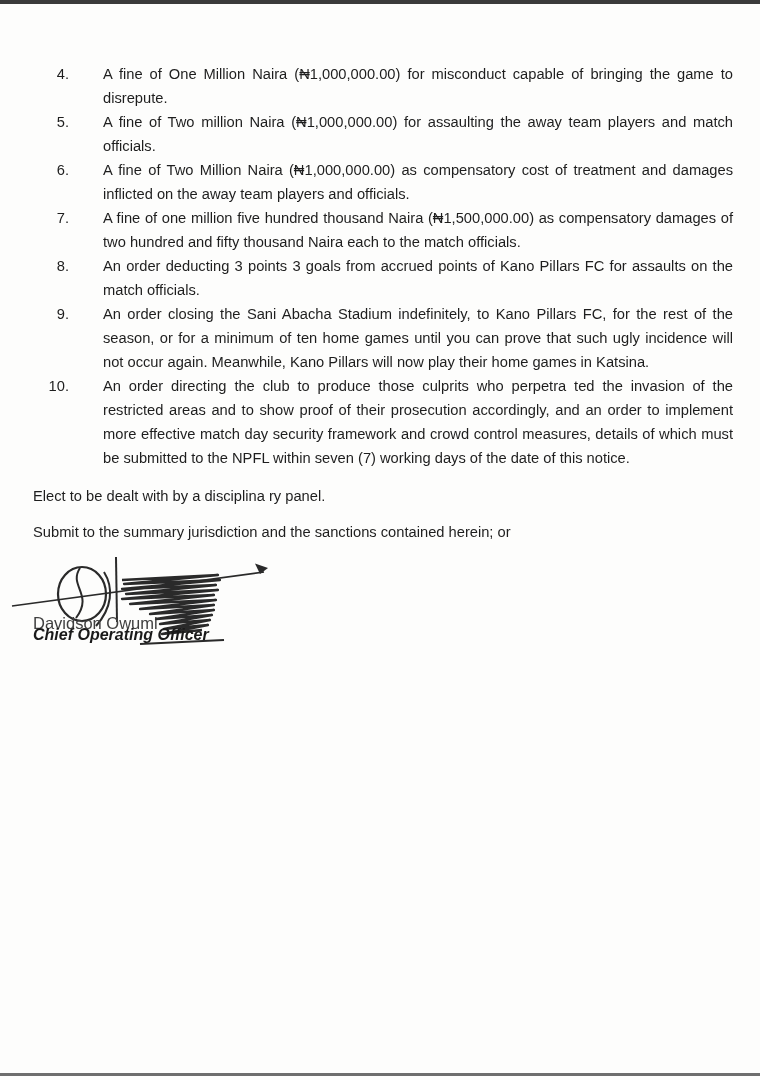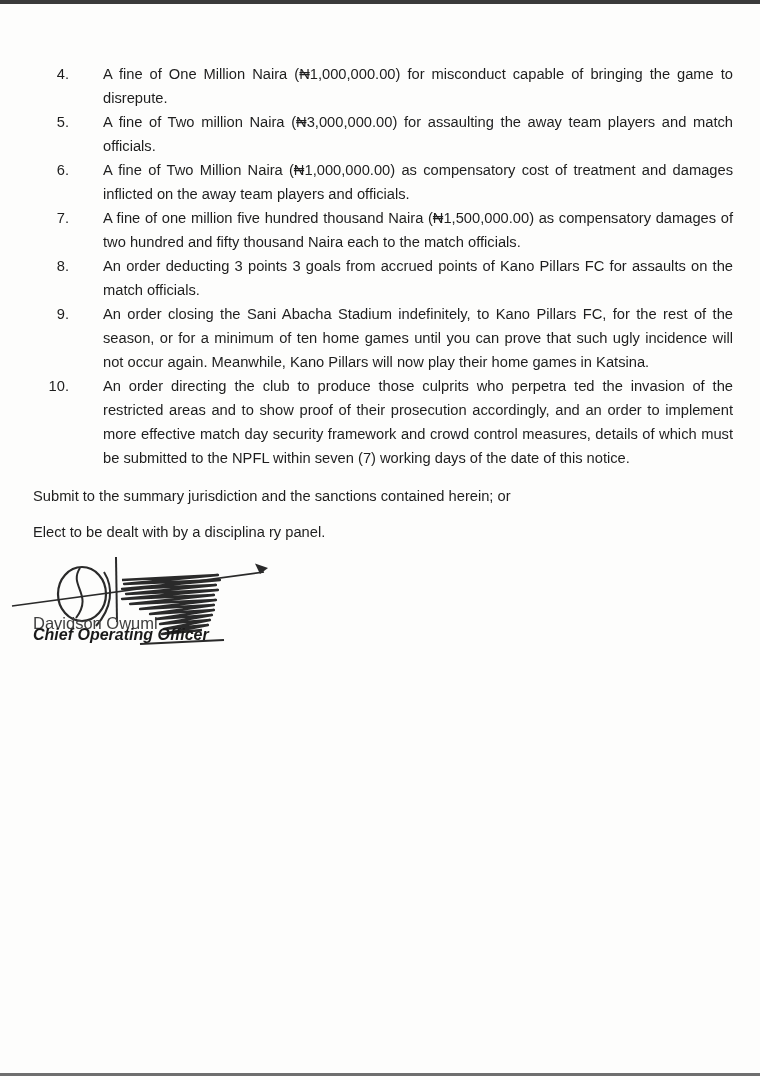--- a/index.html
+++ b/index.html
@@ -97,21 +97,21 @@
 
 <div class="page">
 
   <div class="doc-list">
     <div class="doc-list-item">
       <span class="num">4.</span>
       <div class="item-text">A fine of One Million Naira (₦1,000,000.00) for misconduct capable of bringing the game to disrepute.</div>
     </div>
     <div class="doc-list-item">
       <span class="num">5.</span>
-      <div class="item-text">A fine of Two million Naira (₦3,000,000.00) for assaulting the away team players and match officials.</div>
+      <div class="item-text">A fine of Two million Naira (₦1,000,000.00) for assaulting the away team players and match officials.</div>
     </div>
     <div class="doc-list-item">
       <span class="num">6.</span>
       <div class="item-text">A fine of Two Million Naira (₦1,000,000.00) as compensatory cost of treatment and damages inflicted on the away team players and officials.</div>
     </div>
     <div class="doc-list-item">
       <span class="num">7.</span>
       <div class="item-text">A fine of one million five hundred thousand Naira (₦1,500,000.00) as compensatory damages of two hundred and fifty thousand Naira each to the match officials.</div>
     </div>
     <div class="doc-list-item">
@@ -121,22 +121,22 @@
     <div class="doc-list-item">
       <span class="num">9.</span>
       <div class="item-text">An order closing the Sani Abacha Stadium indefinitely, to Kano Pillars FC, for the rest of the season, or for a minimum of ten home games until you can prove that such ugly incidence will not occur again. Meanwhile, Kano Pillars will now play their home games in Katsina.</div>
     </div>
     <div class="doc-list-item">
       <span class="num">10.</span>
       <div class="item-text">An order directing the club to produce those culprits who perpetra ted the invasion of the restricted areas and to show proof of their prosecution accordingly, and an order to implement more effective match day security framework and crowd control measures, details of which must be submitted to the NPFL within seven (7) working days of the date of this notice.</div>
     </div>
   </div>
 
+  <p class="doc-para">Elect to be dealt with by a disciplina ry panel.</p>
   <p class="doc-para">Submit to the summary jurisdiction and the sanctions contained herein; or</p>
-  <p class="doc-para">Elect to be dealt with by a disciplina ry panel.</p>
 
   <div class="sig-block">
     <svg class="sig-svg" viewBox="0 0 300 105" fill="none" xmlns="http://www.w3.org/2000/svg">
 
       <path d="M2,50 L254,16" stroke="#2a2a2a" stroke-width="1.6"></path>
       <path d="M258,12 L245,7.5 L250,18 Z" fill="#2a2a2a"></path>
 
       <ellipse cx="72" cy="38" rx="24" ry="27" stroke="#2a2a2a" stroke-width="2.2"></ellipse>
 
       <path d="M70,12 C58,30 84,38 66,62" stroke="#2a2a2a" stroke-width="2"></path>

